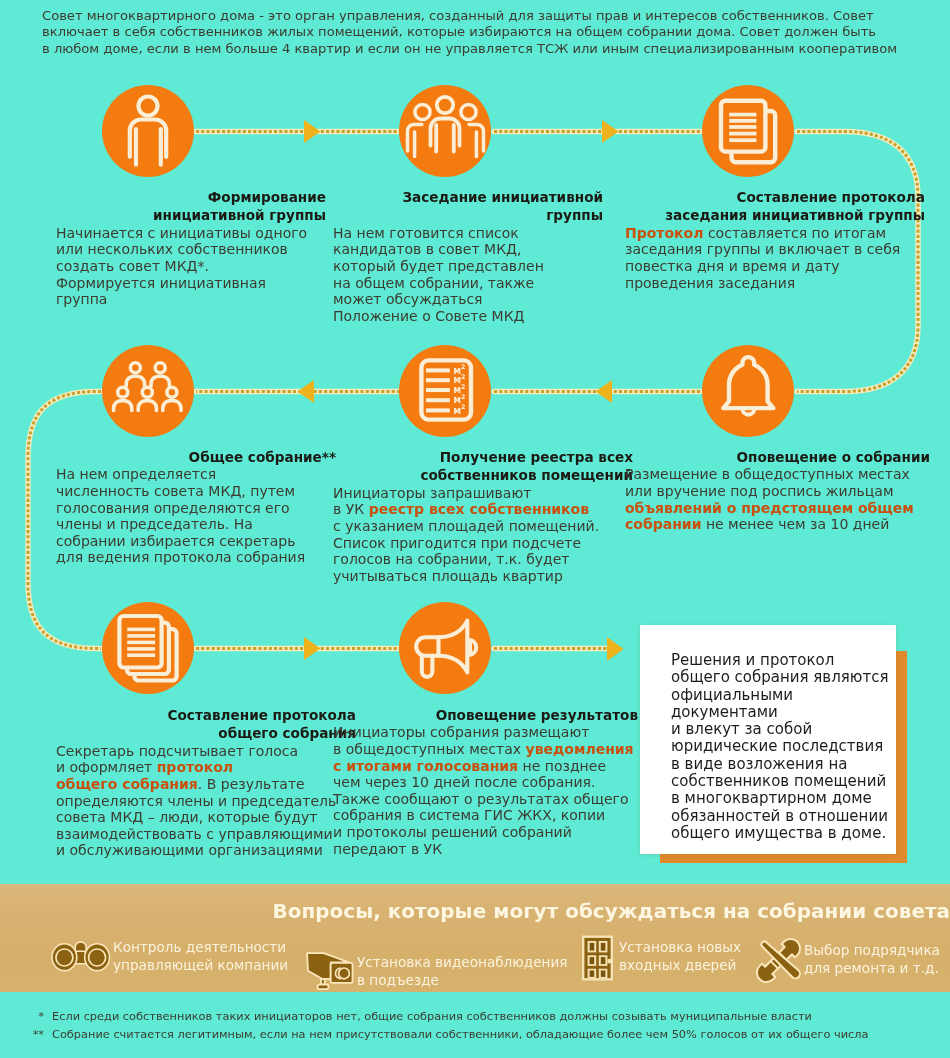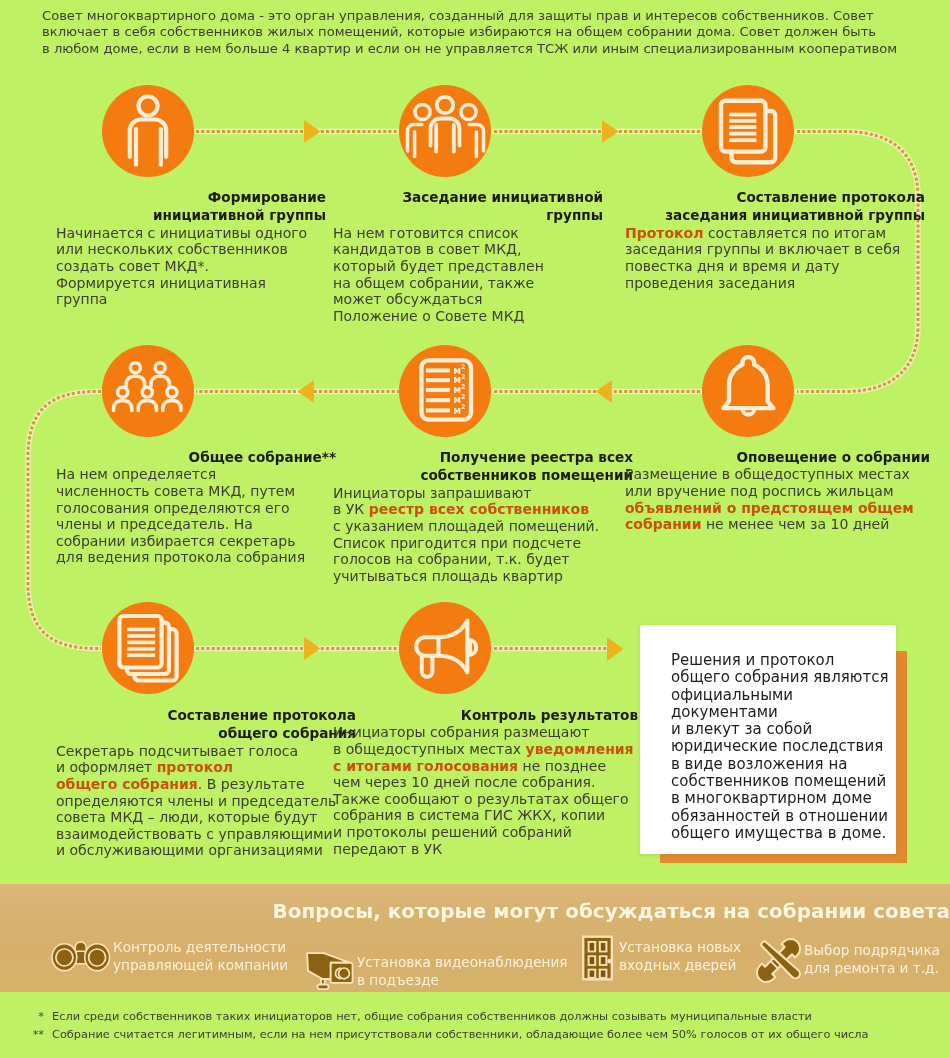--- a/index.html
+++ b/index.html
@@ -1,19 +1,19 @@
 <!DOCTYPE html>
 <html lang="ru"><head>
 <meta charset="utf-8">
 <title>Совет многоквартирного дома</title>
 <style>
   html,body{margin:0;padding:0;}
   body{width:950px;height:1058px;overflow:hidden;background:#f7eecb;
        font-family:"DejaVu Sans",sans-serif;}
-  #page{position:relative;width:950px;height:1058px;overflow:hidden;background:#bef264;}
+  #page{position:relative;width:950px;height:1058px;overflow:hidden;background:#5eead4;}
   .intro{position:absolute;left:42px;top:8px;width:900px;font-size:13.1px;line-height:16.3px;
          color:#3d3c31;white-space:pre-line;}
   svg.flow{position:absolute;left:0;top:0;width:950px;height:1058px;pointer-events:none;}
   .circ{position:absolute;width:92px;height:92px;border-radius:50%;background:#f47b10;
         display:flex;align-items:center;justify-content:center;}
   .circ svg{overflow:visible;}
   .blk{position:absolute;color:#3d3c31;}
   .blk .hd{font-size:13.6px;line-height:18.4px;font-weight:bold;color:#1c1a14;white-space:pre-line;text-align:right;}
   .blk .bd{font-size:14px;line-height:16.6px;color:#3d3c31;white-space:pre-line;}
   .hl{color:#c9500d;font-weight:bold;}
@@ -249,21 +249,21 @@
     <svg width="92" height="92" viewBox="0 0 92 92" style="position:absolute;left:0;top:0">
       <g fill="none" stroke="#fbeed7" stroke-width="4.1" stroke-linejoin="round" stroke-linecap="round">
         <path d="M68.3 18.6 C60.6 33.4 48.5 35.2 39.5 35.2 H26.5 a9.3 9.3 0 0 0 0 18.6 H39.5 C48.5 53.8 60.6 55.6 68.3 70.4 Z"></path>
         <path d="M39.5 35.2 V53.8"></path>
         <path d="M22.8 54.8 V69.6 a5.3 5.3 0 0 0 10.6 0 V54.8"></path>
         <path d="M71 38.1 a7.4 7.4 0 0 1 0 14.6 Z"></path>
       </g>
     </svg>
   </div>
   <div class="blk" style="left:333px;top:706px;width:305px">
-    <div class="hd">Контроль результатов</div>
+    <div class="hd">Оповещение результатов</div>
     <div class="bd"><span>Инициаторы собрания размещают
 в общедоступных местах </span><span class="hl">уведомления
 с итогами голосования</span><span> не позднее
 чем через 10 дней после собрания.
 Также сообщают о результатах общего
 собрания в система ГИС ЖКХ, копии
 и протоколы решений собраний
 передают в УК</span></div>
   </div>
 

